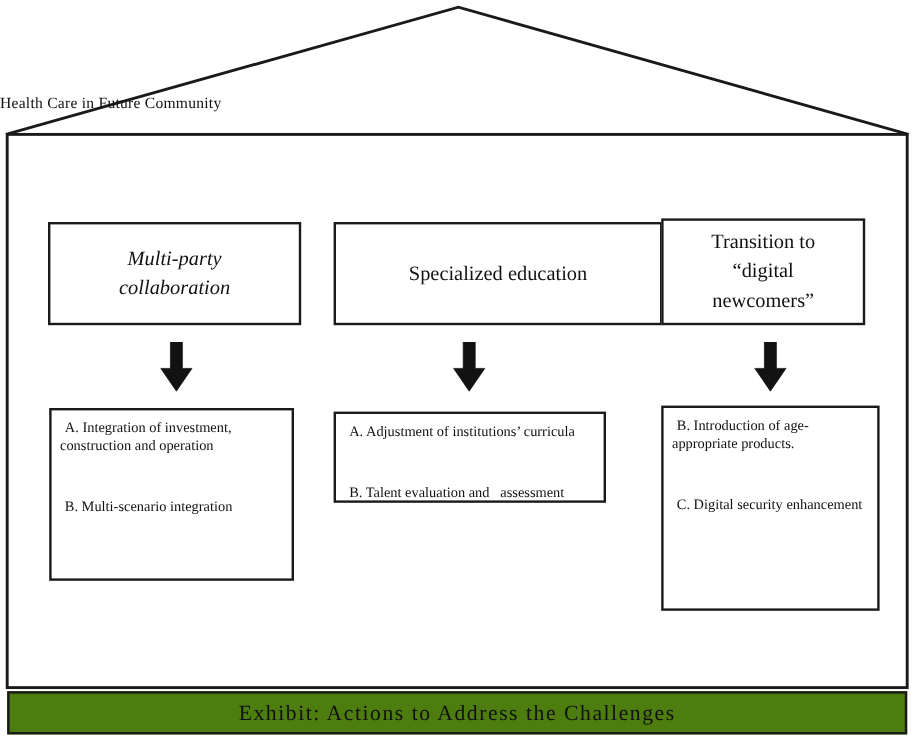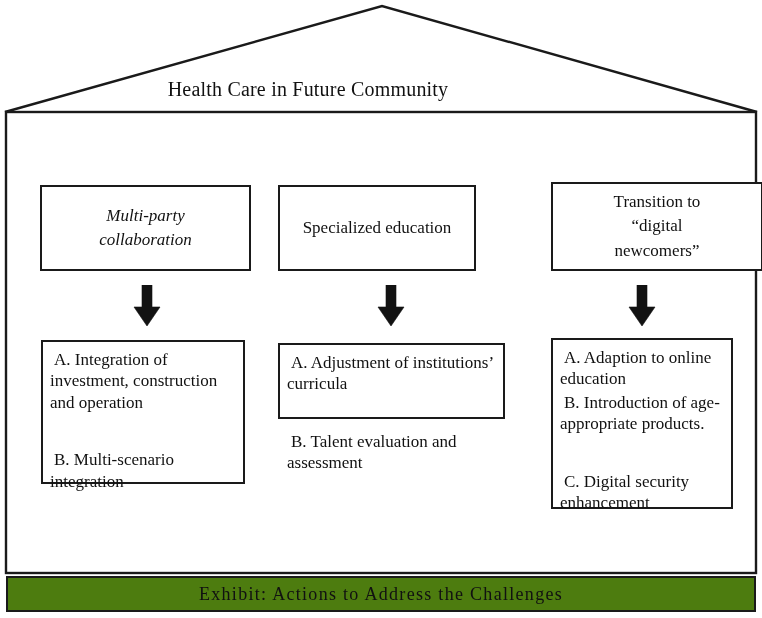--- a/index.html
+++ b/index.html
@@ -38,36 +38,35 @@
     display: flex;
     align-items: center;
     justify-content: center;
     text-align: center;
     font-size: 17px;
     line-height: 1.42;
   }
 
   .detail-box {
     padding: 7px 9px 22px 7px;
-    font-size: 17px;
+    font-size: 12px;
     line-height: 1.26;
   }
   .detail-item {
     margin: 0 0 2px 0;
     text-indent: 4px;
   }
   .detail-item:last-child { margin-bottom: 0; margin-top: 36px; }
 
   
   .roof-title {
     position: absolute;
     left: 0;
     width: 616px;
-    text-align: center;
-    font-size: 20px;
+    font-size: 13px;
     letter-spacing: 0.2px;
   }
 
   
   .footer-bar {
     position: absolute;
     border: 2px solid #1a1a1a;
     background: #4d7c0f;
     box-sizing: border-box;
     display: flex;
@@ -107,49 +106,48 @@
 
   <svg class="arrow" style="left:133px; top:285px;" viewBox="0 0 28 42">
     <polygon points="9,0 19,0 19,22 27,22 14,41 1,22 9,22" fill="#121212" stroke="#121212" stroke-width="0.6"></polygon>
   </svg>
 
   <div class="box detail-box" style="left:41px; top:340px; width:204px; height:144px;">
     <p class="detail-item">A. Integration of investment, construction and operation</p>
     <p class="detail-item">B. Multi-scenario integration</p>
   </div>
 
-  <div class="box head-box" style="left:278px; top:185px; width:198px; height:86px;">
+  <div class="box head-box" style="left:278px; top:185px; width:274px; height:86px;">
     <div>
       <div>Specialized education</div>
     </div>
   </div>
 
   <svg class="arrow" style="left:377px; top:285px;" viewBox="0 0 28 42">
     <polygon points="9,0 19,0 19,22 27,22 14,41 1,22 9,22" fill="#121212" stroke="#121212" stroke-width="0.6"></polygon>
   </svg>
 
   <div class="box detail-box" style="left:278px; top:343px; width:227px; height:76px;">
     <p class="detail-item">A. Adjustment of institutions’ curricula</p>
     <p class="detail-item">B. Talent evaluation and&nbsp;&nbsp; assessment</p>
   </div>
 
-  <div class="box head-box" style="left:551px; top:182px; width:212px; height:89px;">
+  <div class="box head-box" style="left:551px; top:182px; width:170px; height:89px;">
     <div>
       <div>Transition to</div>
       <div>“digital</div>
       <div>newcomers”</div>
     </div>
   </div>
 
   <svg class="arrow" style="left:628px; top:285px;" viewBox="0 0 28 42">
     <polygon points="9,0 19,0 19,22 27,22 14,41 1,22 9,22" fill="#121212" stroke="#121212" stroke-width="0.6"></polygon>
   </svg>
 
   <div class="box detail-box" style="left:551px; top:338px; width:182px; height:171px;">
-    <p class="detail-item">A. Adaption to online education</p>
     <p class="detail-item">B. Introduction of age-appropriate products.</p>
     <p class="detail-item">C. Digital security enhancement</p>
   </div>
 
   <div class="footer-bar" style="left:6px; top:576px; width:750px; height:36px;">
     <span class="footer-label">Exhibit: Actions to Address the Challenges</span>
   </div>
 
 </div>
 

